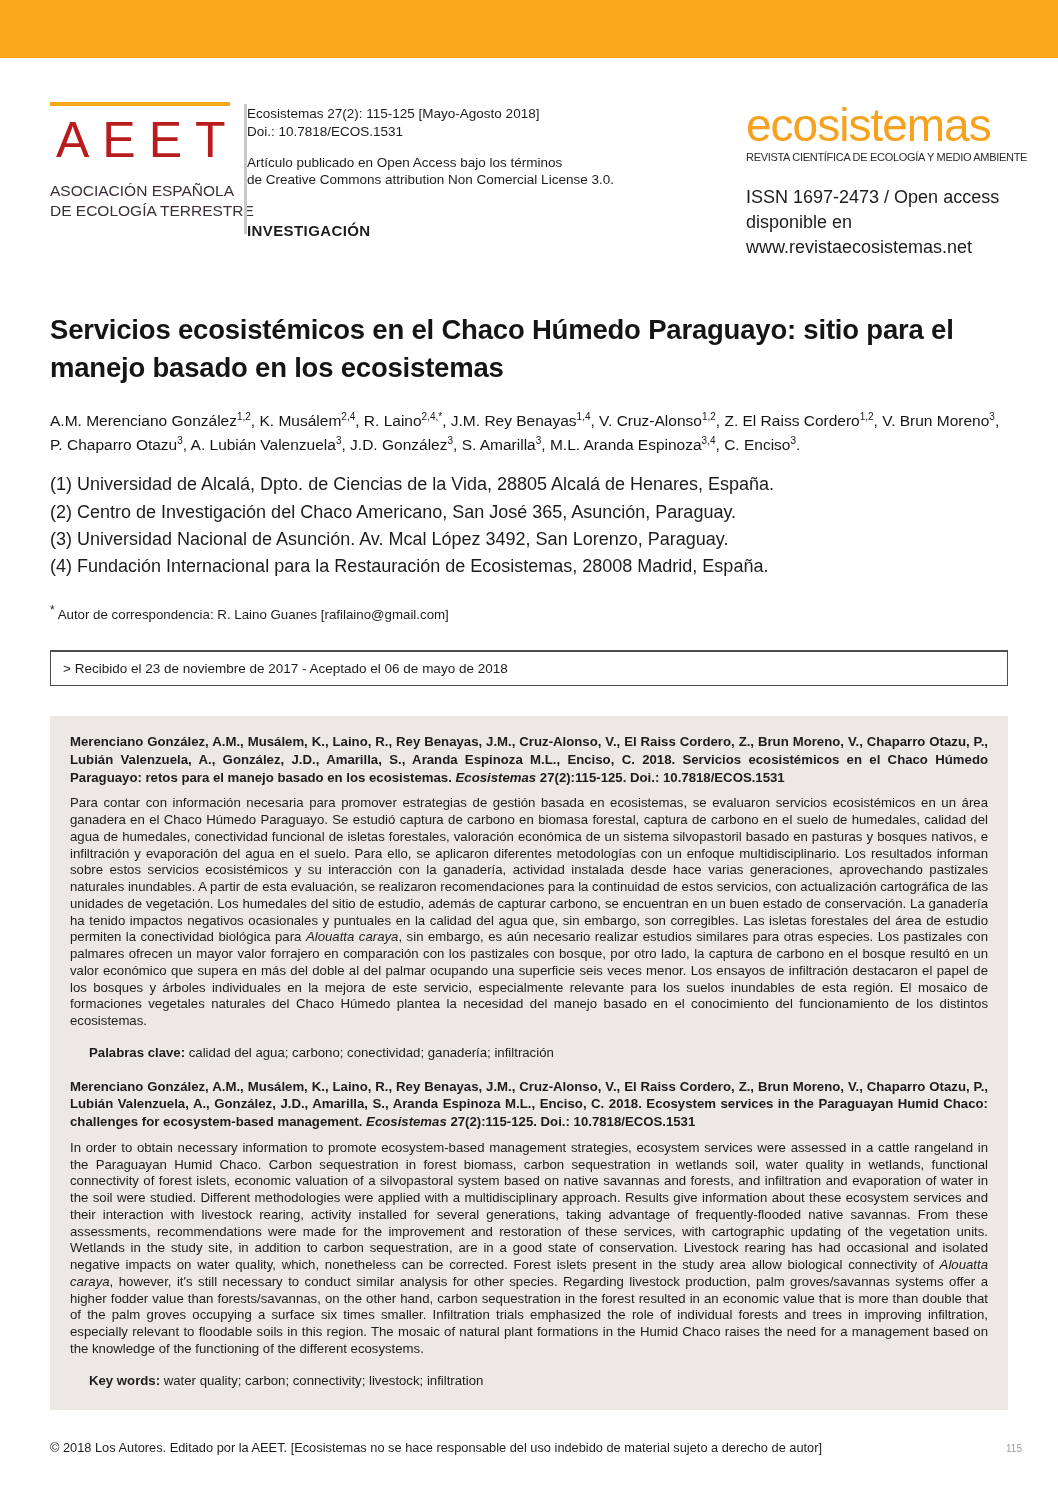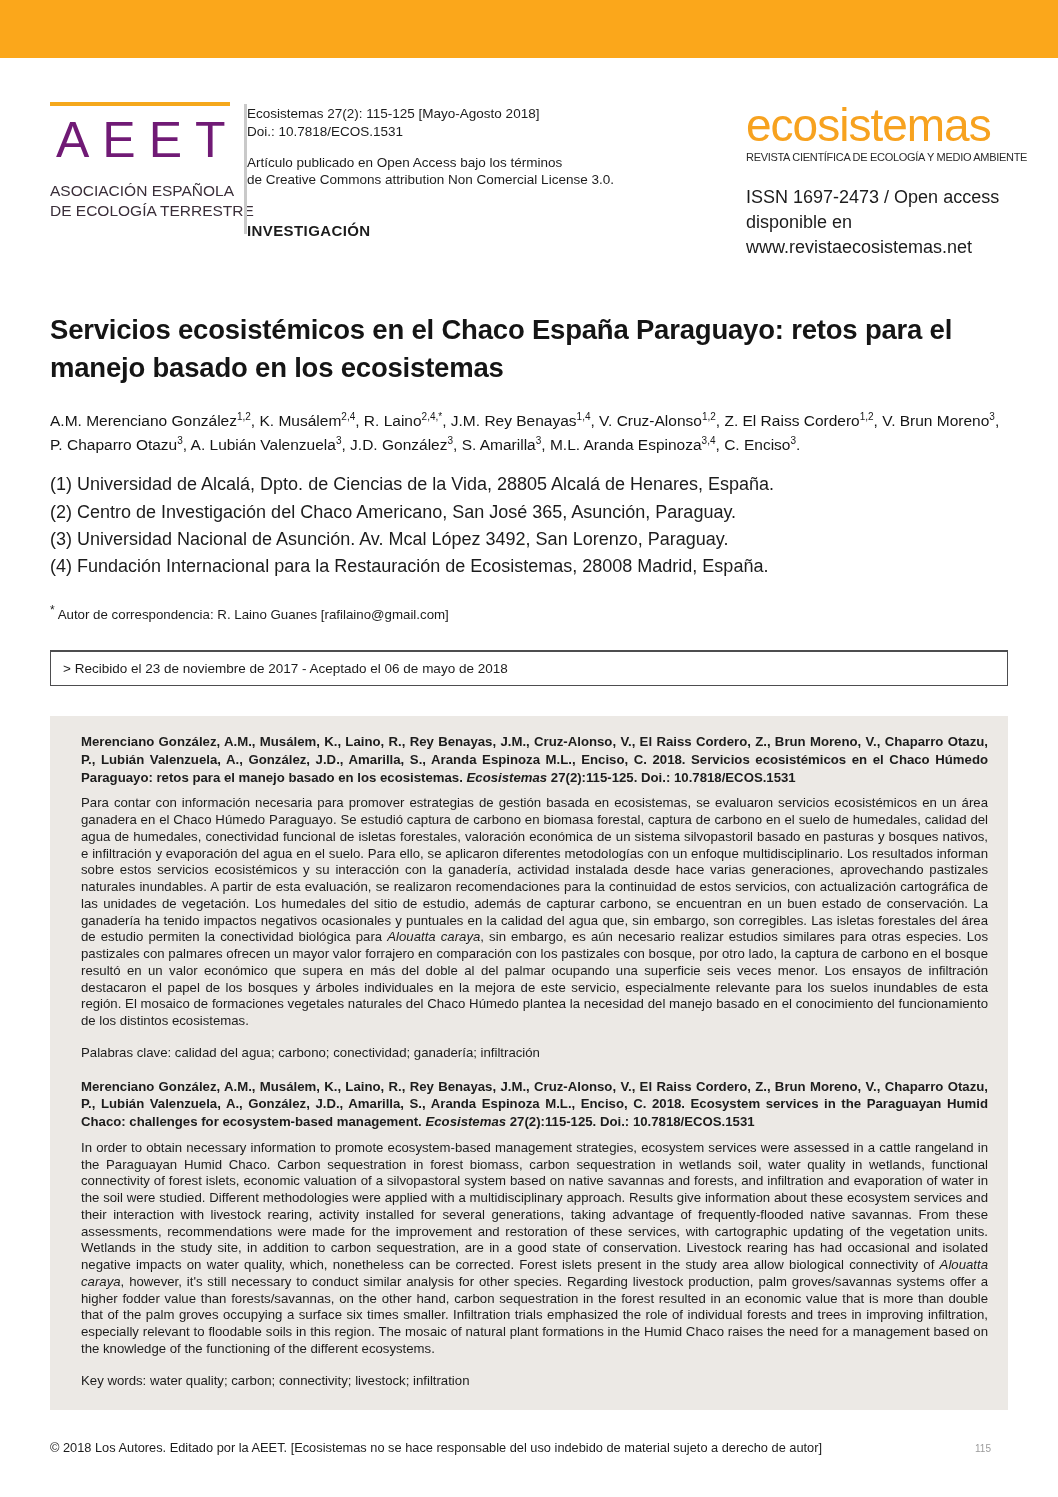--- a/index.html
+++ b/index.html
@@ -12,21 +12,21 @@
     overflow: hidden;
   }
   .topbar { height: 58px; background: #FBA71B; }
   .content { padding: 0 50px; }
 
   
   .header { display: flex; margin-top: 44px; align-items: flex-start; }
   .aeet-block { width: 180px; flex: 0 0 auto; }
   .aeet-rule { height: 4px; background: #F5A81C; margin-bottom: 8px; }
   .aeet-acronym {
-    font-size: 50px; line-height: 1.05; color: #701a75;
+    font-size: 50px; line-height: 1.05; color: #b91c1c;
     letter-spacing: 13px; text-indent: 6px; white-space: nowrap;
   }
   .aeet-name {
     margin-top: 14px; font-size: 15.5px; line-height: 1.3;
     color: #3A2E39; text-align: center; white-space: nowrap;
   }
   .header-divider { width: 3px; height: 130px; background: #C9C9C9; margin: 2px 0 0 14px; flex: 0 0 auto; }
   .center-col { padding-top: 3px; font-size: 13.5px; line-height: 1.32; }
   .license-note { margin-top: 13px; }
   .section-label { margin-top: 32px; font-weight: bold; font-size: 15px; letter-spacing: 0.4px; }
@@ -48,32 +48,32 @@
   .correspondence sup { font-size: 12px; }
 
   .received-box {
     margin-top: 28px; border: 1px solid #4D4D4F; border-top-width: 2px;
     padding: 9px 12px; font-size: 13.5px;
   }
 
   
   .abstract-box {
     margin-top: 30px; background: #ECE9E5;
-    padding: 17px 20px 20px 31px;
+    padding: 17px 20px 20px 20px;
     font-size: 13.2px; line-height: 1.27; text-align: justify;
   }
   .cite { font-weight: bold; line-height: 1.34; margin: 0 0 9px 0; }
   .abs-body { margin: 0 0 15px 0; }
   .kw { margin: 15px 0 16px 0; }
-  .kw b { font-weight: normal; }
+  .kw b { font-weight: bold; margin-left: 19px; }
   .cite-en { margin-top: 16px; }
 
   
   .footer {
-    position: absolute; left: 50px; right: 67px; bottom: 42px;
+    position: absolute; left: 50px; right: 36px; bottom: 42px;
     display: flex; justify-content: space-between; align-items: baseline;
   }
   .copyright { font-size: 12.8px; color: #1c1c1c; }
   .page-number { font-size: 10px; color: #9B9B9B; }
 </style>
 </head>
 <body>
 
 <div class="topbar"></div>
 
@@ -104,21 +104,21 @@
     <div class="right-col">
       <div class="journal-name">ecosistemas</div>
       <div class="journal-tagline">REVISTA CIENTÍFICA DE ECOLOGÍA Y MEDIO AMBIENTE</div>
       <div class="issn-block">
         <div>ISSN 1697-2473 / Open access</div>
         <div>disponible en www.revistaecosistemas.net</div>
       </div>
     </div>
   </div>
 
-  <h1 class="article-title">Servicios ecosistémicos en el Chaco España Paraguayo: retos para el manejo basado en los ecosistemas</h1>
+  <h1 class="article-title">Servicios ecosistémicos en el Chaco Húmedo Paraguayo: sitio para el manejo basado en los ecosistemas</h1>
 
   <p class="authors"><span>A.M. Merenciano González</span><sup>1,2</sup><span>, </span><span>K. Musálem</span><sup>2,4</sup><span>, </span><span>R. Laino</span><sup>2,4,*</sup><span>, </span><span>J.M. Rey Benayas</span><sup>1,4</sup><span>, </span><span>V. Cruz-Alonso</span><sup>1,2</sup><span>, </span><span>Z. El Raiss Cordero</span><sup>1,2</sup><span>, </span><span>V. Brun Moreno</span><sup>3</sup><span>, </span><span>P. Chaparro Otazu</span><sup>3</sup><span>, </span><span>A. Lubián Valenzuela</span><sup>3</sup><span>, </span><span>J.D. González</span><sup>3</sup><span>, </span><span>S. Amarilla</span><sup>3</sup><span>, </span><span>M.L. Aranda Espinoza</span><sup>3,4</sup><span>, </span><span>C. Enciso</span><sup>3</sup><span>.</span></p>
 
   <div class="affiliations">
     <div>(1) Universidad de Alcalá, Dpto. de Ciencias de la Vida, 28805 Alcalá de Henares, España.</div>
     <div>(2) Centro de Investigación del Chaco Americano, San José 365, Asunción, Paraguay.</div>
     <div>(3) Universidad Nacional de Asunción. Av. Mcal López 3492, San Lorenzo, Paraguay.</div>
     <div>(4) Fundación Internacional para la Restauración de Ecosistemas, 28008 Madrid, España.</div>
   </div>
 

